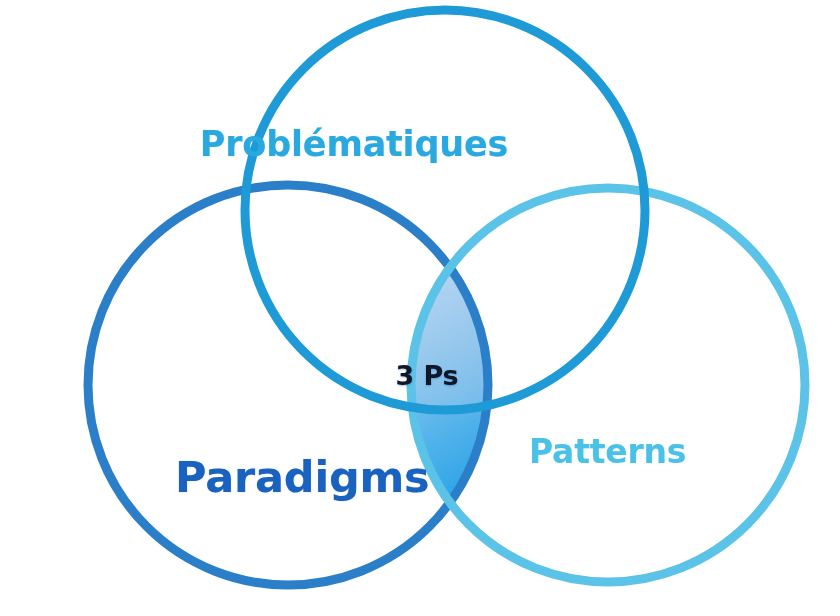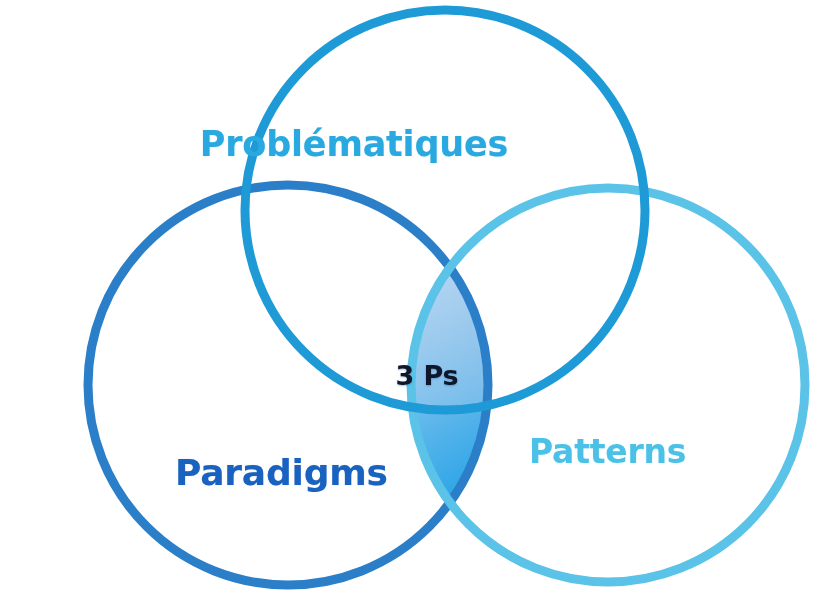--- a/index.html
+++ b/index.html
@@ -41,21 +41,21 @@
     width: 708px;
     text-align: center;
     font-size: 35px;
     color: #29a9e0;
     text-shadow: 0 0 1px rgba(41,169,224,0.35);
     margin-top: 32px;
   }
   #label-paradigms {
     left: 175px;
     top: 452px;
-    font-size: 36px;
+    font-size: 43px;
     color: #1a62c0;
     text-shadow: 0 0 1px rgba(26,98,192,0.35);
   }
   #label-patterns {
     left: 529px;
     top: 432px;
     font-size: 33px;
     color: #4cc1e7;
     text-shadow: 0 0 1px rgba(76,193,231,0.3);
   }

